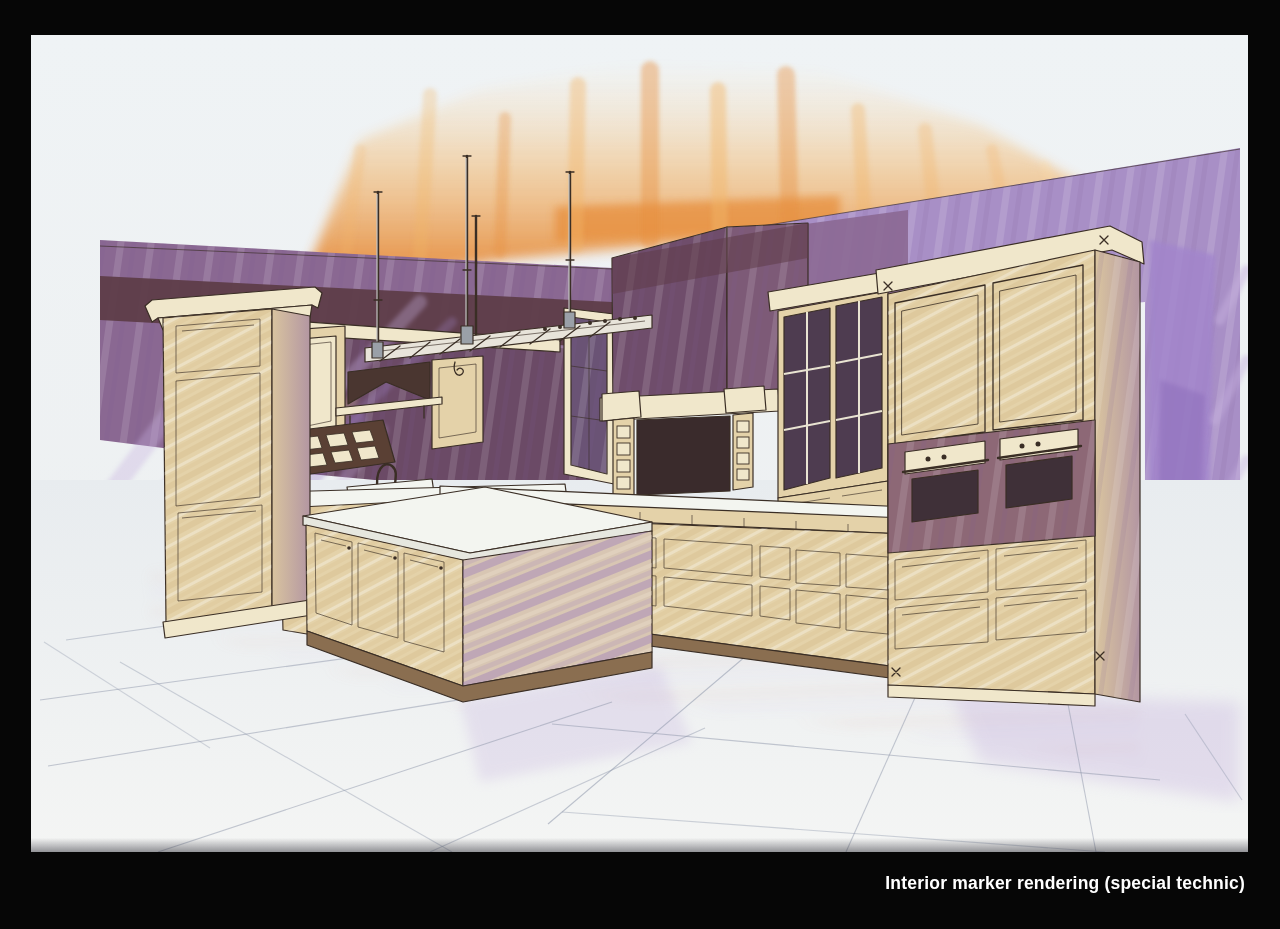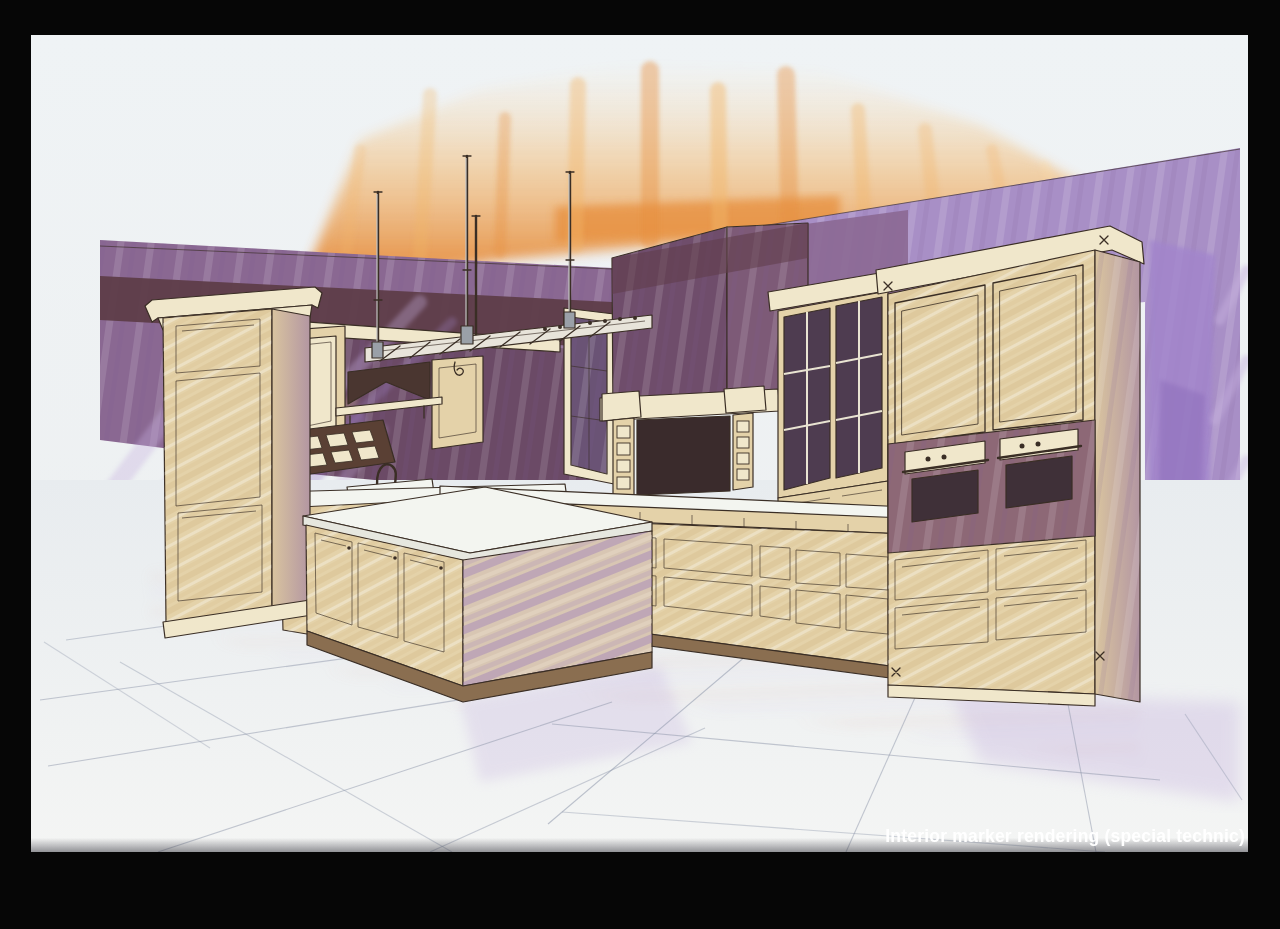--- a/index.html
+++ b/index.html
@@ -1,20 +1,20 @@
 <!DOCTYPE html>
 <html style="--frame-black: #060606; --paper: #edf1f3; --ink: #3a2e25; --glow-core: #e78f3e; --glow-mid: #f2b569; --glow-pale: #f9d9a4; --wall-purple: #8a6892; --wall-maroon: #5e3d49; --wall-plum-dark: #6b4a66; --wall-lilac: #a88fc6; --streak-violet: #a285cc; --streak-lavender: #c5b0de; --cabinet-cream: #f0e7cb; --cabinet-tan: #e4d2a9; --cabinet-shadow: #c09b64; --counter-white: #f3f5f0; --oven-band: #8d6876; --glass-pane: #4e3c50; --hood-opening: #3a2b2c; --floor-line: #8d96aa; --island-face: #d8c6b3; --toe-kick: #8a6e50; --metal: #9aa0a8;"><head>
 <meta charset="utf-8">
 <style>
   html,body{margin:0;padding:0;background:#000;}
   .stage{position:relative;width:1280px;height:929px;background:var(--frame-black,#050505);overflow:hidden;
          font-family:"Liberation Sans", sans-serif;}
   .paper{position:absolute;left:31px;top:35px;width:1217px;height:817px;background:var(--paper,#edf1f3);overflow:hidden;}
   .paper svg{display:block;}
-  .caption{position:absolute;top:826px;right:35px;color:#fff;font-weight:700;font-size:17.5px;
+  .caption{position:absolute;top:873px;right:35px;color:#fff;font-weight:700;font-size:17.5px;
            letter-spacing:.2px;white-space:nowrap;}
   .ink{fill:none;stroke:var(--ink);stroke-width:1.3;stroke-linejoin:round;stroke-linecap:round;}
   .ink-thin{fill:none;stroke:var(--ink);stroke-width:.8;stroke-linejoin:round;opacity:.8;}
   .ink2{fill:none;stroke:var(--ink);stroke-width:2.4;stroke-linejoin:round;stroke-linecap:round;}
   .face{stroke:var(--ink);stroke-width:1.2;stroke-linejoin:round;}
   .fl{stroke:var(--floor-line);stroke-width:1.1;fill:none;}
 </style>
 </head>
 <body>
 

